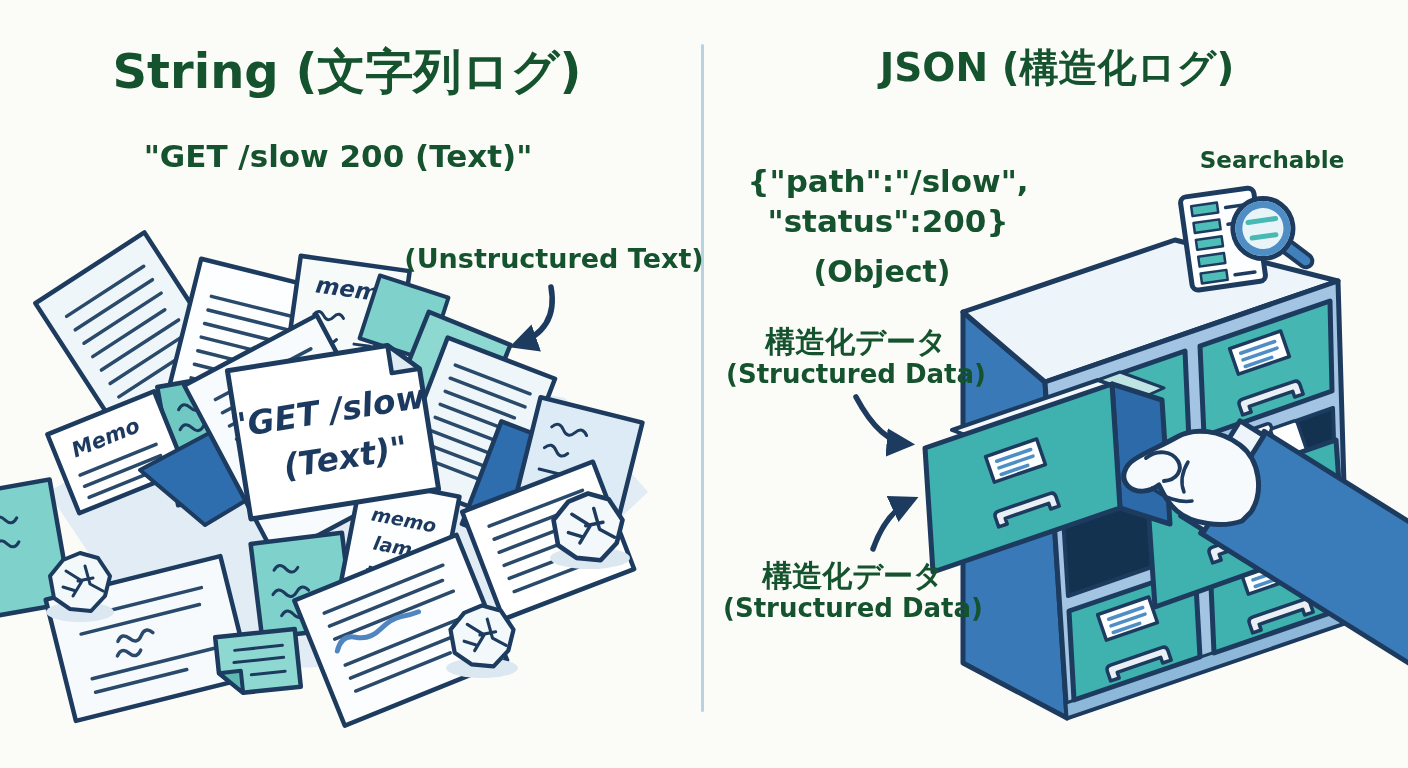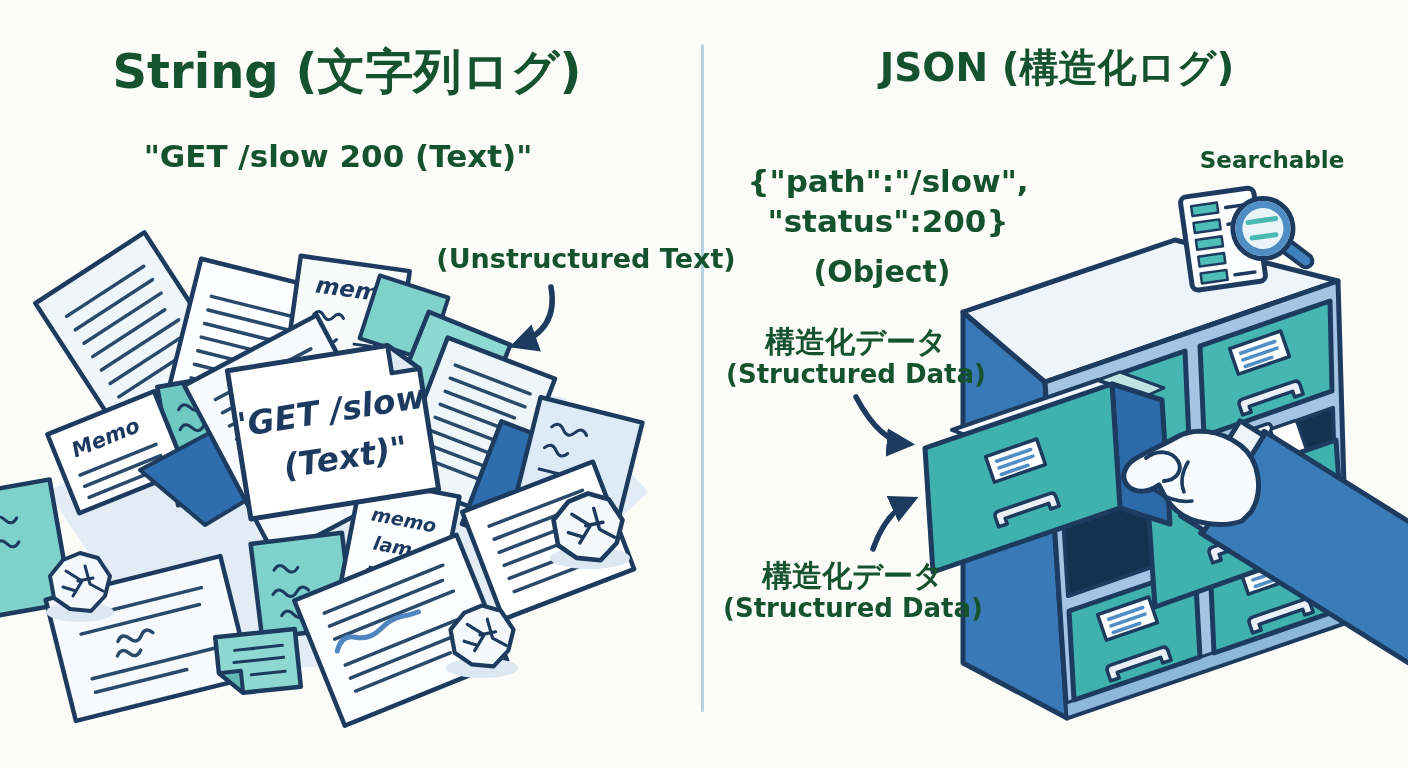--- a/index.html
+++ b/index.html
@@ -232,21 +232,21 @@
         <path d="M1146,458 C1157,449 1172,451 1178,461 C1183,470 1177,480 1164,481" fill="none" stroke="#1d3b5e" stroke-width="4" stroke-linecap="round"></path>
         <path d="M1152,488 C1164,498 1180,503 1192,501 M1188,462 C1182,472 1180,482 1184,492" fill="none" stroke="#1d3b5e" stroke-width="3.5" stroke-linecap="round"></path>
       </g>
     </g>
   </svg>
 
   <div class="divider"></div>
 
   <div class="txt" style="left:347px;top:46px;font-size:48px;">String (文字列ログ)</div>
   <div class="txt" style="left:338px;top:140px;font-size:31px;">"GET /slow 200 (Text)"</div>
-  <div class="txt" style="left:554px;top:245px;font-size:27px;font-weight:600;margin-left:32px;">(Unstructured Text)</div>
+  <div class="txt" style="left:554px;top:245px;font-size:27px;font-weight:600;">(Unstructured Text)</div>
 
   <div class="txt" style="left:1041px;top:48px;font-size:39px;margin-left:16px;">JSON (構造化ログ)</div>
   <div class="txt" style="left:888px;top:165px;font-size:31px;">{"path":"/slow",</div>
   <div class="txt" style="left:888px;top:205px;font-size:31px;">"status":200}</div>
   <div class="txt" style="left:882px;top:256px;font-size:30px;">(Object)</div>
 
   <div class="txt" style="left:1272px;top:120px;font-size:23px;margin-top:28px;">Searchable</div>
 
   <div class="txt" style="left:856px;top:326px;font-size:30px;">構造化データ</div>
   <div class="txt" style="left:856px;top:361px;font-size:26px;font-weight:600;">(Structured Data)</div>

